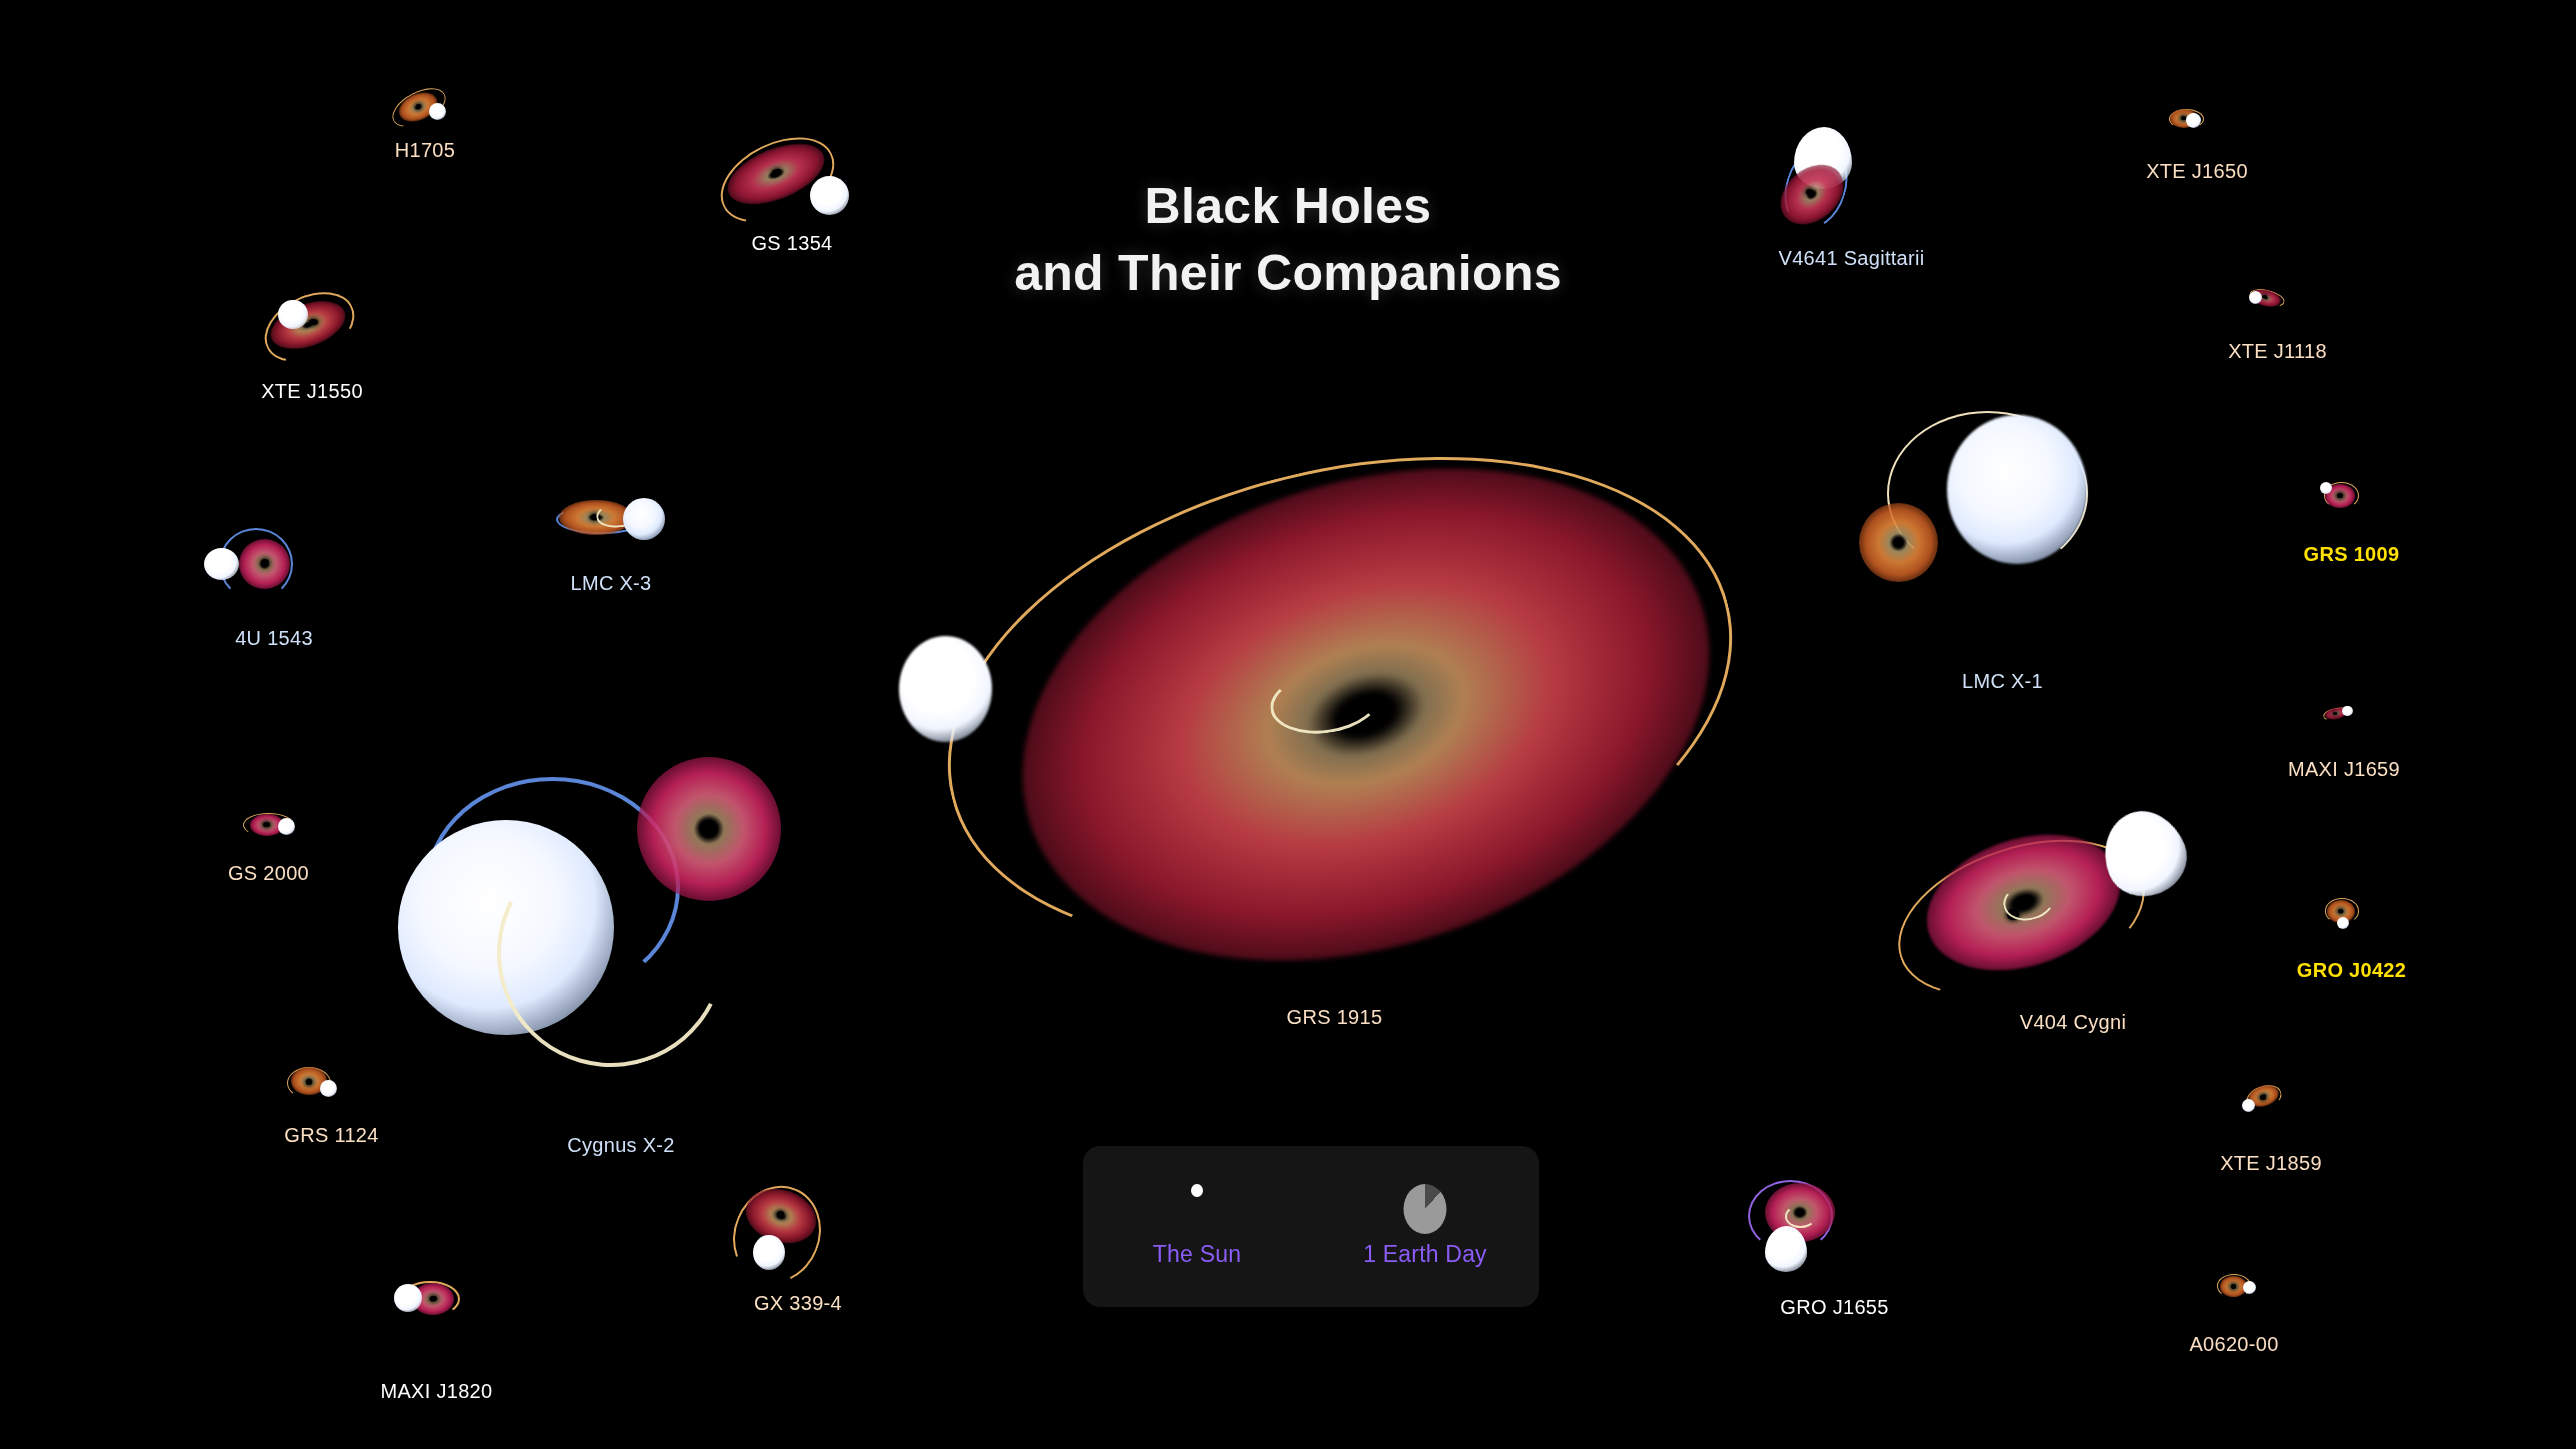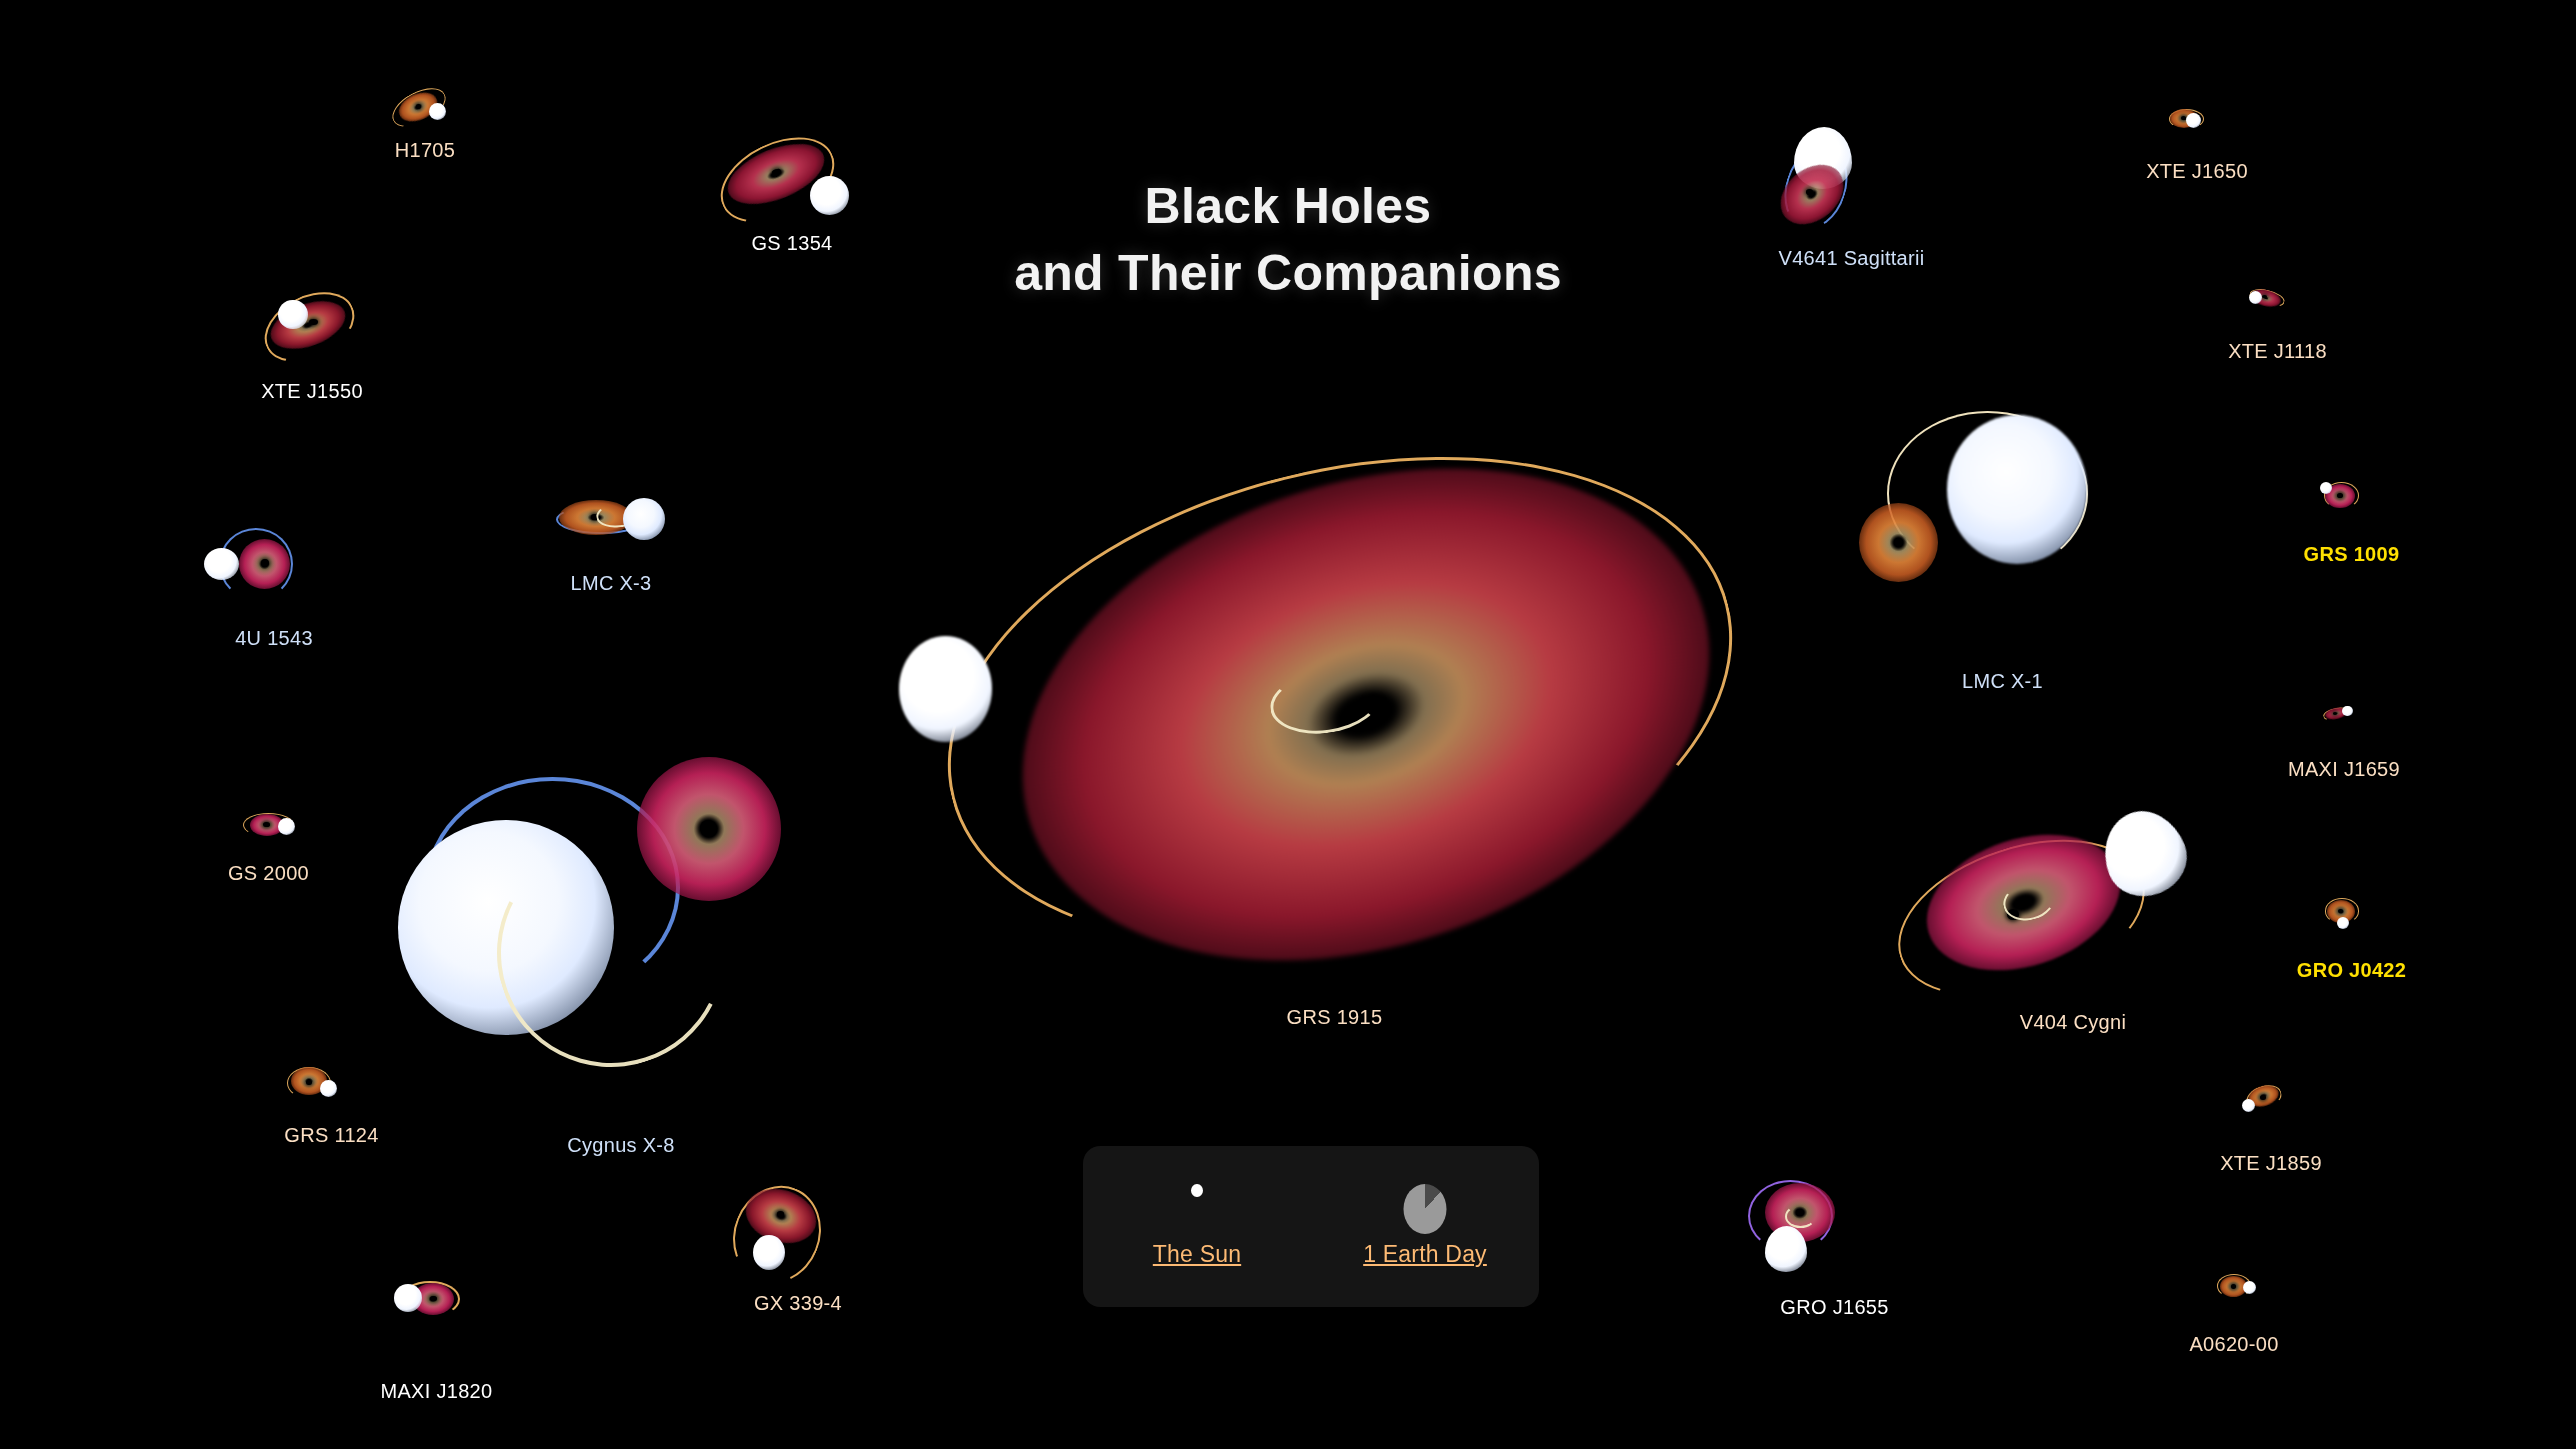--- a/index.html
+++ b/index.html
@@ -177,24 +177,23 @@
   }
   .day-pie {
     width:43px; height:50px;
     border-radius:50%;
     background:conic-gradient(from 0deg, #4a4a4a 0deg 42deg, #9a9a9a 42deg 360deg);
   }
   .leg-label {
     position:absolute;
     left:0; right:0;
     top:95px;
-    color:#fdba74;
+    color:#8b5cf6;
     font-size:23px;
     letter-spacing:0.2px;
-    text-decoration:underline;
   }
 </style>
 </head>
 <body>
 
 <div id="stage">
 
   <div id="title">Black Holes
 and Their Companions</div>
 
@@ -260,21 +259,21 @@
   </div>
 
   <div class="system" style="left:386px; top:745px; width:470px; height:429px;">
     <div class="sysart">
       <div class="orbit blue back" style="left:39px; top:32px; width:255px; height:221px; border-width:4.7px;"></div>
       <div class="star blueish" style="left:12px; top:75px; width:216px; height:215px; filter:blur(0.7px);"></div>
       <div class="disk magenta" style="left:251px; top:12px; width:144px; height:144px;"></div>
       <div class="bh" style="left:314px; top:75px; width:16px; height:16px;"></div>
       <div class="stream" style="left:111px; top:94px; width:228px; height:228px; transform:rotate(-18deg); border-width:4.7px;"></div>
     </div>
-    <div class="label blue" style="top:389px;">Cygnus X-8</div>
+    <div class="label blue" style="top:389px;">Cygnus X-2</div>
   </div>
 
   <div class="system" style="left:268px; top:1050px; width:127px; height:107px;">
     <div class="sysart">
       <div class="orbit gold back" style="left:19px; top:17.4px; width:44px; height:32px; border-width:1.3px;"></div>
       <div class="disk orange" style="left:23px; top:17.4px; width:36px; height:28px;"></div>
       <div class="bh" style="left:38px; top:29.5px; width:6px; height:5.4px;"></div>
       <div class="star tiny" style="left:52px; top:29.5px; width:17.4px; height:17.4px;"></div>
     </div>
     <div class="label" style="top:74px;">GRS 1124</div>

